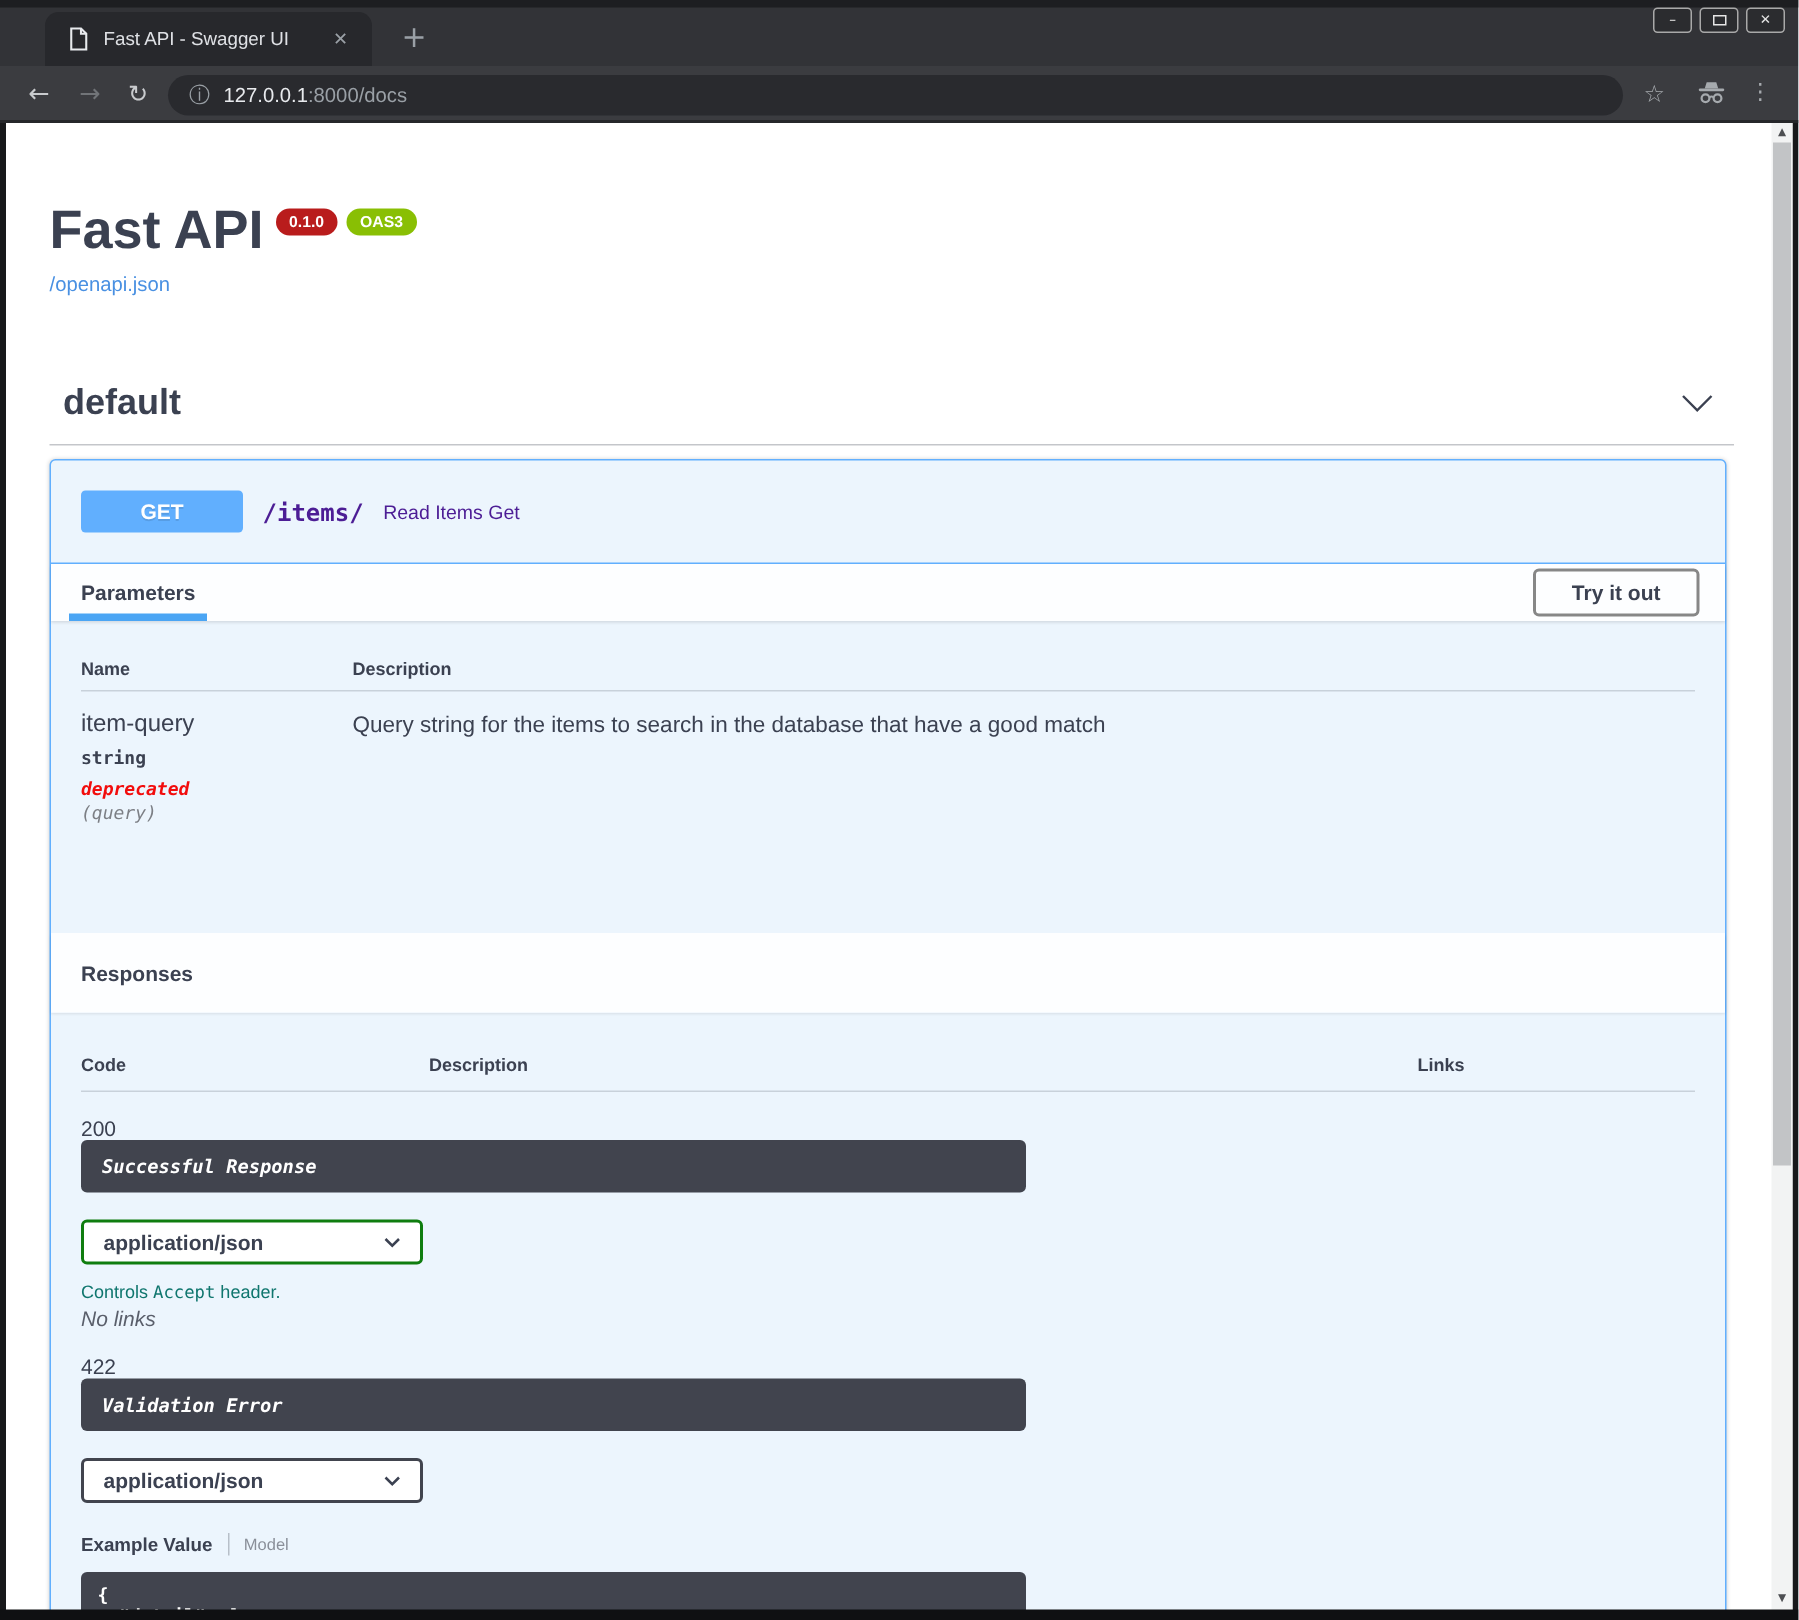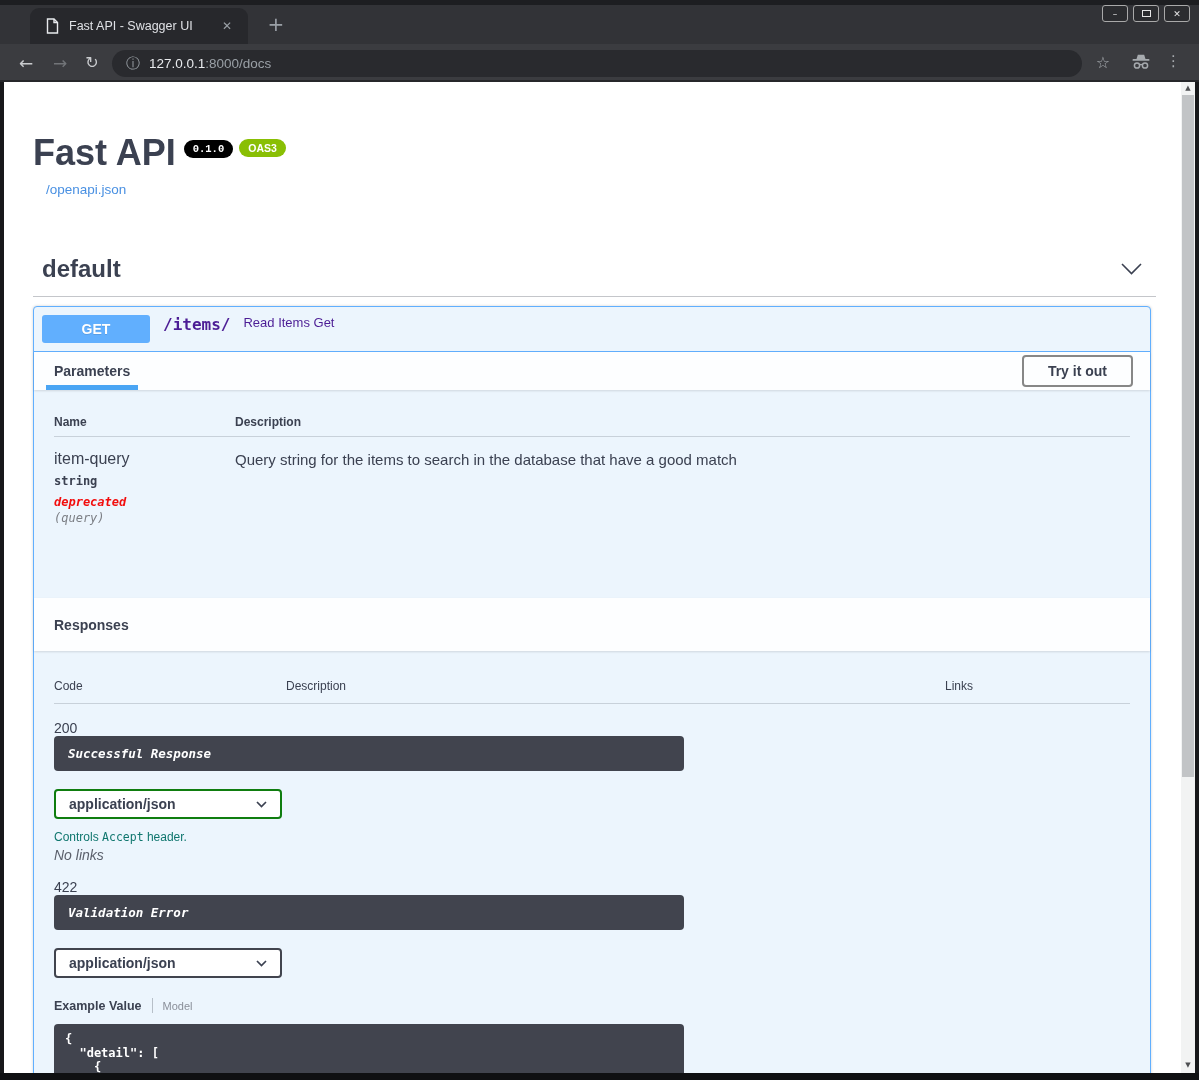--- a/index.html
+++ b/index.html
@@ -53,33 +53,33 @@
   
   .page { position:absolute; top:82px; left:4px; width:1181px; height:998px;
           background:#fff; overflow:hidden; }
   .wrap { padding:0 29px; }
 
   .info { margin-top:50px; }
   h1.api-title { display:inline-block; font-size:36px; font-weight:700; color:#3b4151; }
   .badges { display:inline-block; vertical-align:top; margin-top:6px; margin-left:8px; }
   .badge { display:inline-block; color:#fff; font-size:10.5px; font-weight:700;
            padding:3px 9px; border-radius:10px; margin-right:6px; }
-  .badge-ver { background:#000000;font-family:Liberation Mono, monospace; }
+  .badge-ver { background:#b91c1c; }
   .badge-oas { background:#89bf04; }
-  .spec-link { display:block; margin-top:8px; font-size:13.5px; color:#4990e2; text-decoration:none;margin-left:13px; }
+  .spec-link { display:block; margin-top:8px; font-size:13.5px; color:#4990e2; text-decoration:none; }
 
   .tag-row { margin-top:58px; display:flex; justify-content:space-between; align-items:center;
              padding:0 14px 0 9px; }
   .tag-name { font-size:24px; font-weight:600; color:#3b4151; }
   .tag-divider { margin-top:13px; border-bottom:1px solid rgba(59,65,81,.3); }
 
   
   .opblock { margin-top:9px; width:1118px; border:1px solid #61affe; border-radius:4px;
              background:#ecf5fd; box-shadow:0 0 3px rgba(0,0,0,.18); }
-  .op-summary { display:flex; padding:8px; border-bottom:1px solid #61affe; }
+  .op-summary { display:flex; align-items:center; padding:20px; border-bottom:1px solid #61affe; }
   .method-btn { width:108px; height:28px; background:#61affe; color:#fff; font-weight:700;
                 font-size:14px; border-radius:3px; display:flex; align-items:center;
                 justify-content:center; text-shadow:0 1px 0 rgba(0,0,0,.1); }
   .op-path { font-family:"DejaVu Sans Mono",monospace; font-weight:700; font-size:16px;
              color:#4c1d95; margin-left:13px; }
   .op-desc { font-size:13px; color:#4c1d95; margin-left:13px; }
 
   .sec-header { height:38px; background:rgba(255,255,255,.88); box-shadow:0 1px 2px rgba(0,0,0,.12);
                 display:flex; justify-content:space-between; align-items:center; padding:0 17px 0 12px;gap:40px; }
   .param-tab { position:relative; height:100%; display:flex; align-items:center; padding:0 8px; }
@@ -99,21 +99,21 @@
             font-weight:700; font-style:italic; color:#f20c0c; }
   .p-loc  { margin-top:2px; font-family:"DejaVu Sans Mono",monospace; font-size:12px;
             font-style:italic; color:#7c7f85; }
   .p-desc { flex:1; font-size:15px; color:#3b4151; padding-top:1px; }
 
   .resp-header { height:53px; background:rgba(255,255,255,.88); box-shadow:0 1px 2px rgba(0,0,0,.12);
                  display:flex; align-items:center; padding:0 20px; }
   .resp-header h4 { font-size:14px; font-weight:700; color:#3b4151; }
 
   .resp-area { padding:28px 20px 60px; }
-  .rhead { display:flex; font-size:12px; font-weight:400; color:#3b4151; padding-bottom:10px;
+  .rhead { display:flex; font-size:12px; font-weight:700; color:#3b4151; padding-bottom:10px;
            border-bottom:1px solid rgba(59,65,81,.2); }
   .rc-code { width:232px; } .rc-desc { width:659px; } .rc-links { flex:1; }
   .resp-row { display:flex; padding-top:13px;flex-direction:column; }
   .r-code { width:232px; font-size:14px; color:#3b4151; padding-top:3px; }
   .r-body { width:659px; }
   .r-links { flex:1; font-size:14px; font-style:italic; color:#5a5f6b; padding-top:3px; }
   .desc-box { width:630px; background:#41444e; color:#fff; border-radius:4px; padding:10px 14px;
               font-family:"DejaVu Sans Mono",monospace; font-style:italic; font-weight:700; font-size:12.5px; }
   .media-select { margin-top:18px; width:228px; height:30px; background:#fff; border:2px solid #41444e;
                   border-radius:4px; display:flex; align-items:center; justify-content:space-between;

